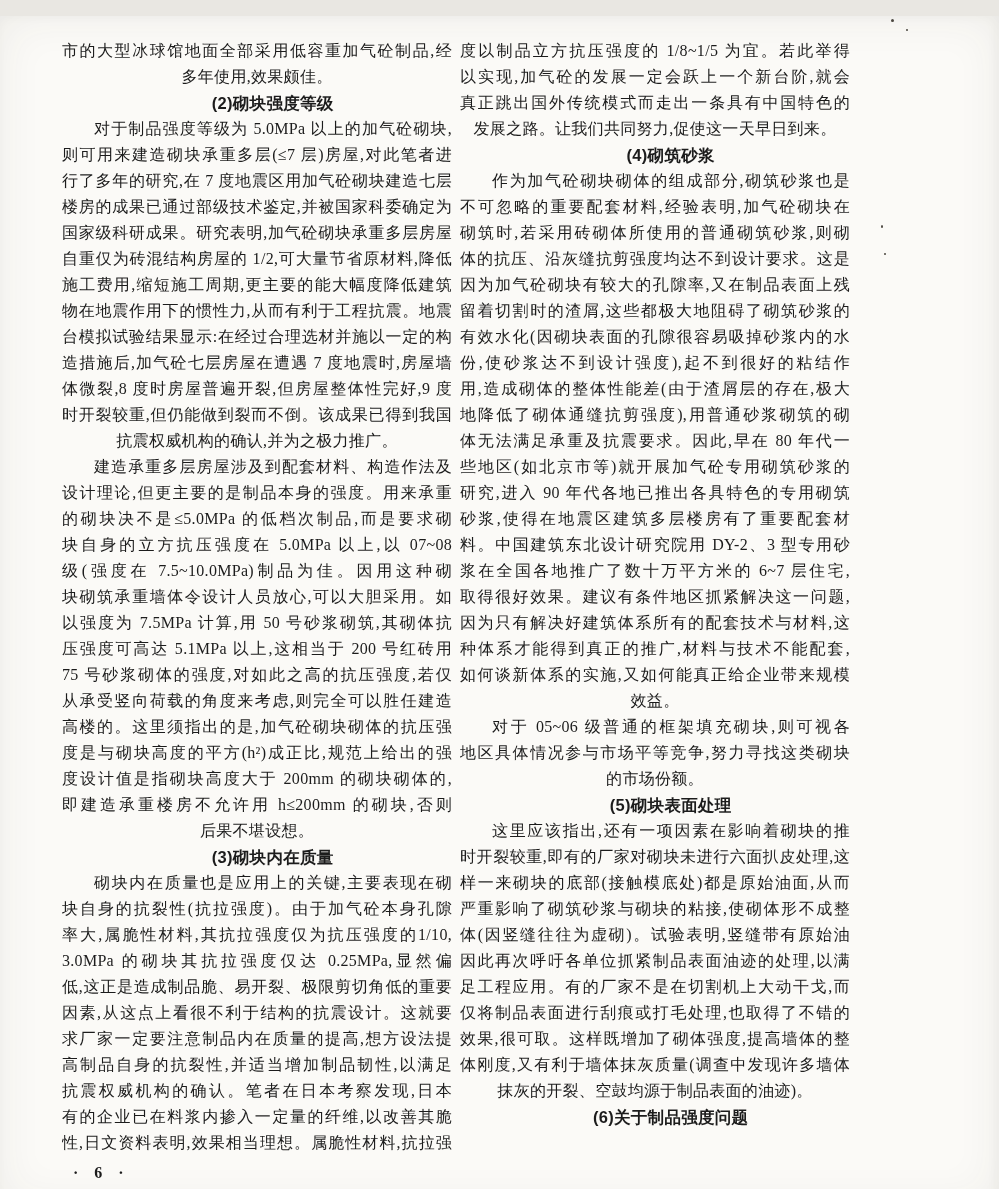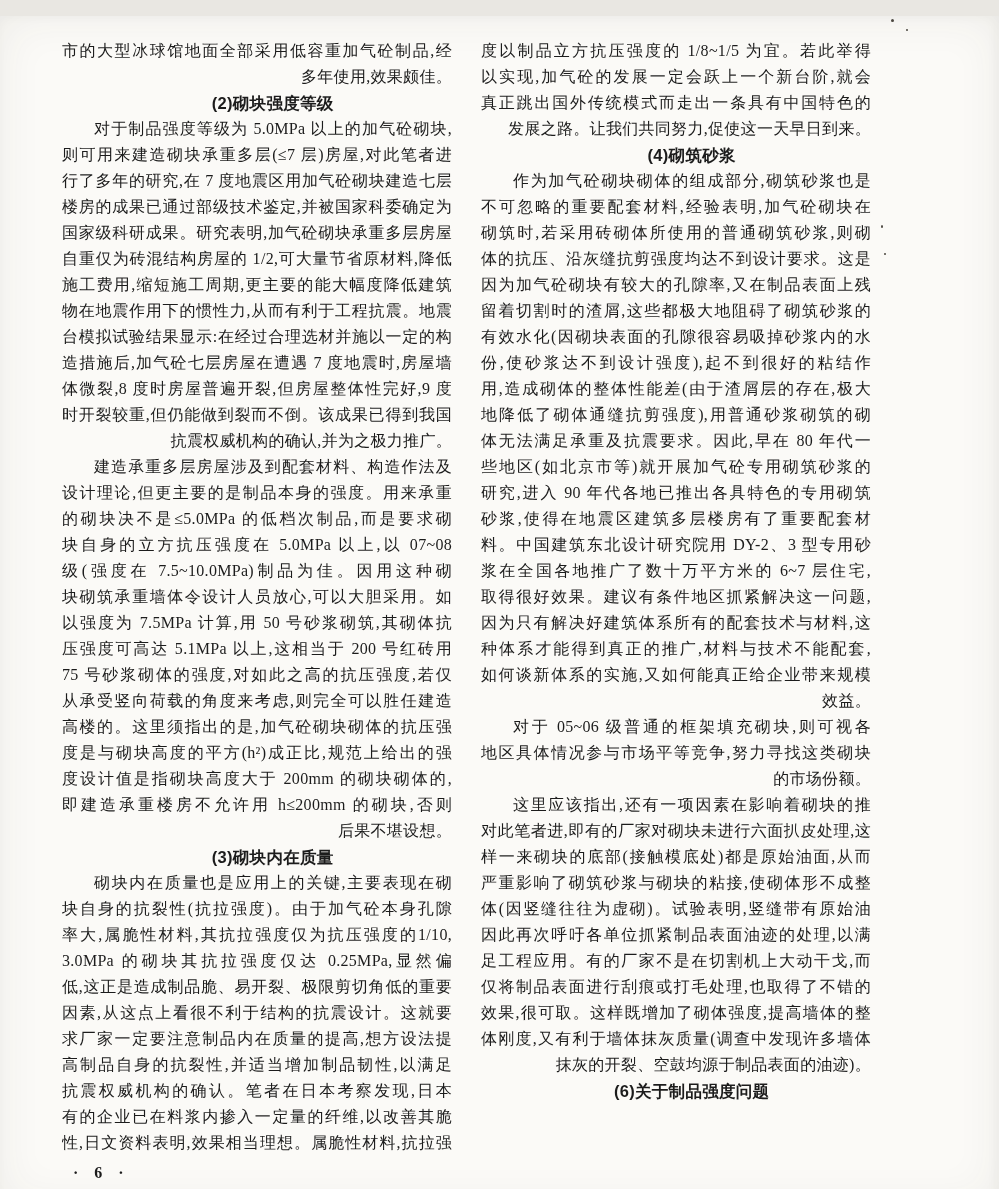--- a/index.html
+++ b/index.html
@@ -17,34 +17,34 @@
     overflow: hidden;
     font-family: "Liberation Serif", "DejaVu Serif", serif;
     color: #1c1c1c;
   }
   .column {
     position: absolute;
     top: 22px;
     width: 390px;
   }
   .col-left  { left: 62px; }
-  .col-right { left: 481px; }
+  .col-right { left: 460px; }
   .line {
     height: 26px;
     line-height: 26px;
     font-size: 16px;
     overflow: hidden;
     letter-spacing: 0.3px;
   }
   .line.full, .line.open {
     text-align: justify;
     text-align-last: justify;
   }
   .line.open { text-indent: 2em; }
-  .line.end  { text-align: right; }
+  .line.end  { text-align: center; }
   .line.head {
     font-family: "Liberation Sans", "DejaVu Sans", sans-serif;
     font-weight: 700;
     text-indent: 1.9em;
     font-size: 16.5px;
     text-align: center;
   }
   .footer {
     position: absolute;
     left: 73px;
@@ -136,22 +136,23 @@
       <div class="line full">料。中国建筑东北设计研究院用 DY-2、3 型专用砂</div>
       <div class="line full">浆在全国各地推广了数十万平方米的 6~7 层住宅,</div>
       <div class="line full">取得很好效果。建议有条件地区抓紧解决这一问题,</div>
       <div class="line full">因为只有解决好建筑体系所有的配套技术与材料,这</div>
       <div class="line full">种体系才能得到真正的推广,材料与技术不能配套,</div>
       <div class="line full">如何谈新体系的实施,又如何能真正给企业带来规模</div>
       <div class="line end">效益。</div>
       <div class="line open">对于 05~06 级普通的框架填充砌块,则可视各</div>
       <div class="line full">地区具体情况参与市场平等竞争,努力寻找这类砌块</div>
       <div class="line end">的市场份额。</div>
+      <div class="line head">(5)砌块表面处理</div>
       <div class="line open">这里应该指出,还有一项因素在影响着砌块的推</div>
-      <div class="line full">对此笔者进,即有的厂家对砌块未进行六面扒皮处理,这</div>
+      <div class="line full">时开裂较重,即有的厂家对砌块未进行六面扒皮处理,这</div>
       <div class="line full">样一来砌块的底部(接触模底处)都是原始油面,从而</div>
       <div class="line full">严重影响了砌筑砂浆与砌块的粘接,使砌体形不成整</div>
       <div class="line full">体(因竖缝往往为虚砌)。试验表明,竖缝带有原始油</div>
       <div class="line full">因此再次呼吁各单位抓紧制品表面油迹的处理,以满</div>
       <div class="line full">足工程应用。有的厂家不是在切割机上大动干戈,而</div>
       <div class="line full">仅将制品表面进行刮痕或打毛处理,也取得了不错的</div>
       <div class="line full">效果,很可取。这样既增加了砌体强度,提高墙体的整</div>
       <div class="line full">体刚度,又有利于墙体抹灰质量(调查中发现许多墙体</div>
       <div class="line end">抹灰的开裂、空鼓均源于制品表面的油迹)。</div>
       <div class="line head">(6)关于制品强度问题</div>

